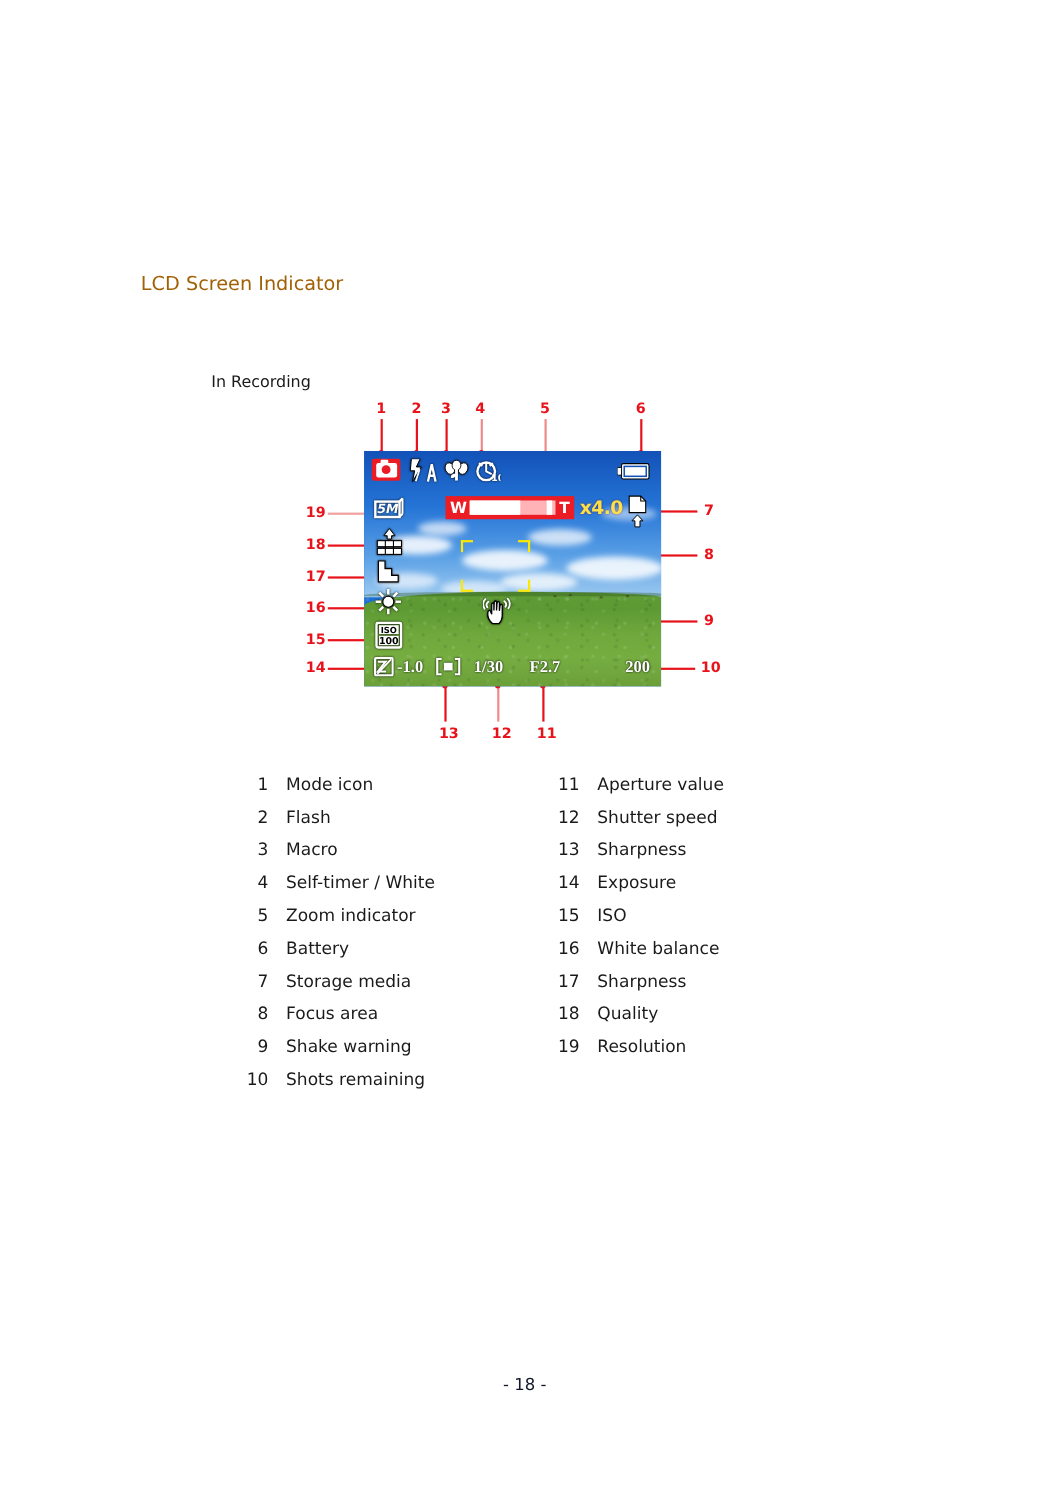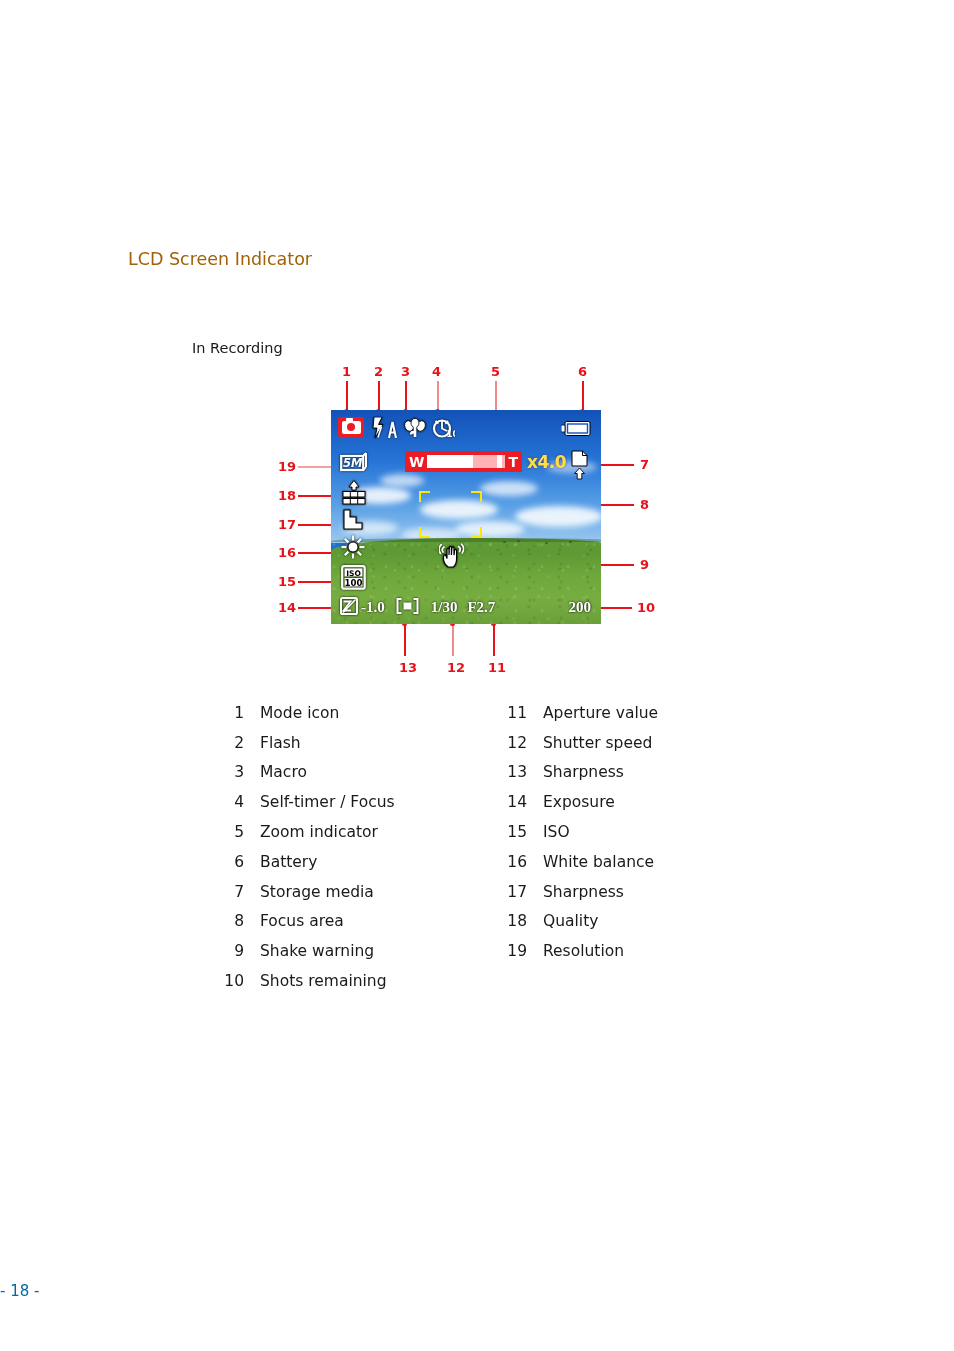--- a/index.html
+++ b/index.html
@@ -306,21 +306,21 @@
     font-weight: bold;
     font-size: 15px;
     font-family: Liberation Serif, serif;
     line-height: 1;
     filter: drop-shadow(0 0 1.2px rgba(0,0,0,.9));
   }
   .ev-icon { margin-left: 9px; }
   .ev-val  { margin-left: 3px; }
   .met-icon{ margin-left: 11px; }
   .ss-val  { margin-left: 12px; }
-  .ap-val  { margin-left: 10px; }
+  .ap-val  { margin-left: 24px; }
   .shots   { margin-left: auto; margin-right: 10px; }
 
   
   .legend {
     position: absolute;
     left: 222px;
     top: 698px;
     width: 470px;
   }
   .legend .col {
@@ -343,24 +343,23 @@
     padding-right: 16px;
     box-sizing: border-box;
   }
   .legend .lab { }
 
   
   .footer {
     position: absolute;
     left: 0; right: 0;
     top: 1250px;
-    text-align: left;
+    text-align: center;
     font-size: 15px;
-    color: #0369a1;
-    margin-top: 32px;
+    color: #0f172a;
   }
 </style>
 </head>
 <body>
 
 <div class="page">
 
 
 
   <h2 class="h2">LCD Screen Indicator</h2>
@@ -617,21 +616,21 @@
         <div class="row">
           <span class="num">2</span>
           <span class="lab">Flash</span>
         </div>
         <div class="row">
           <span class="num">3</span>
           <span class="lab">Macro</span>
         </div>
         <div class="row">
           <span class="num">4</span>
-          <span class="lab">Self-timer / Focus</span>
+          <span class="lab">Self-timer / White</span>
         </div>
         <div class="row">
           <span class="num">5</span>
           <span class="lab">Zoom indicator</span>
         </div>
         <div class="row">
           <span class="num">6</span>
           <span class="lab">Battery</span>
         </div>
         <div class="row">

